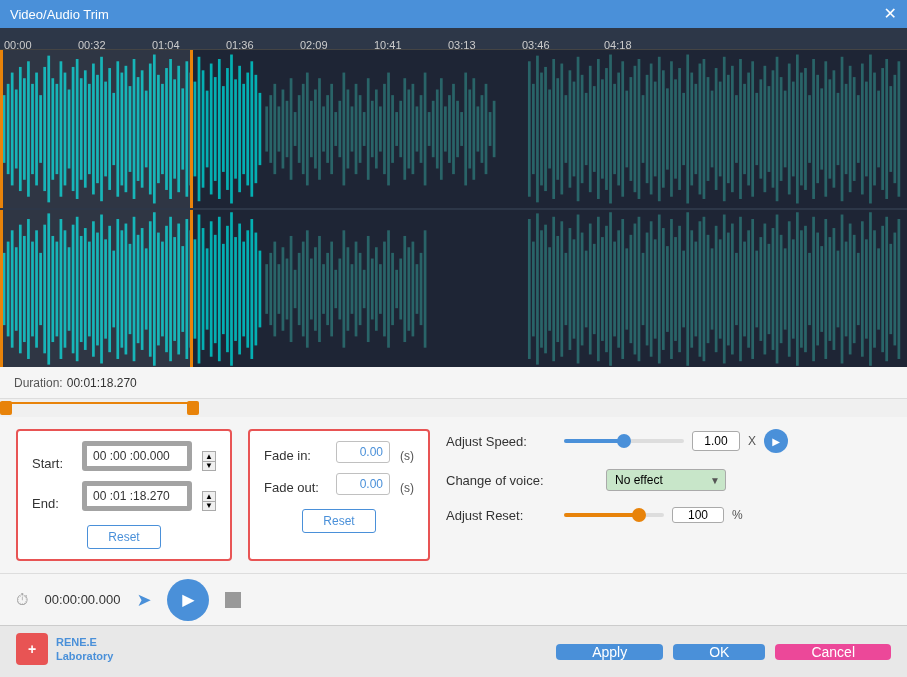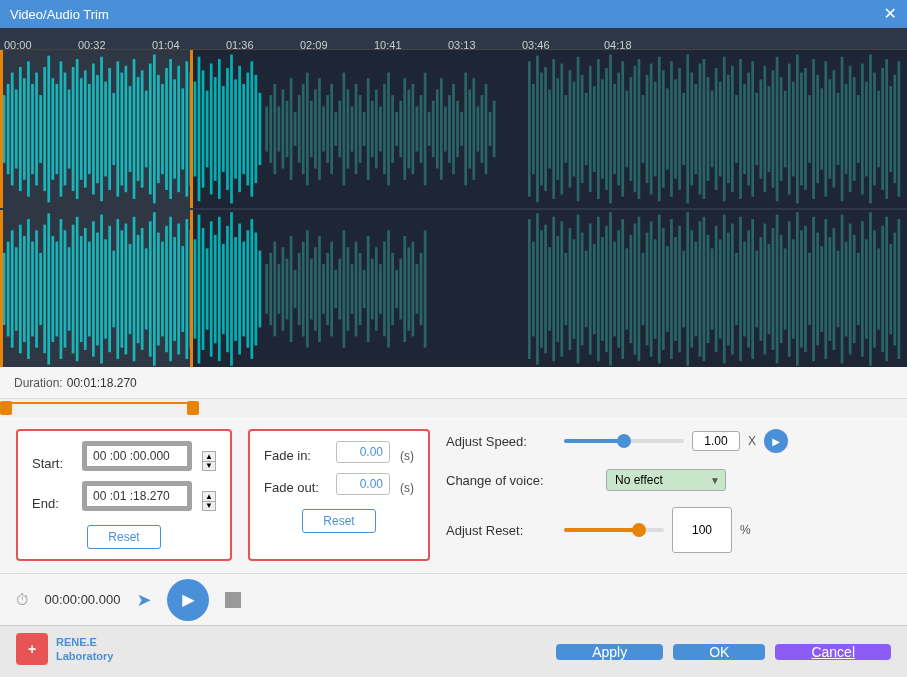--- a/index.html
+++ b/index.html
@@ -352,23 +352,23 @@
       transform: translateY(-50%);
       pointer-events: none;
       font-size: 10px;
       color: #555;
     }
 
     
     .volume-input {
       border: 1px solid #aaa;
       border-radius: 3px;
-      padding: 15px 6px;
+      padding: 0 6px;
       font-size: 12px;
-      width: 60px;
+      width: 52px;
       text-align: center;
       background: white;
     }
     .vol-pct {
       color: #555;
       font-size: 12px;
     }
 
     
     .playback-bar {
@@ -439,23 +439,22 @@
     }
     .apply-btn {
       background: #4a90d9;
       color: white;
     }
     .ok-btn {
       background: #4a90d9;
       color: white;
     }
     .cancel-btn {
-      background: #8b5cf6;
+      background: #ec4899;
       color: white;
-      text-decoration: underline;
     }
 
     
     .logo-area {
       position: absolute;
       bottom: 12px;
       left: 16px;
       display: flex;
       align-items: center;
       gap: 8px;

